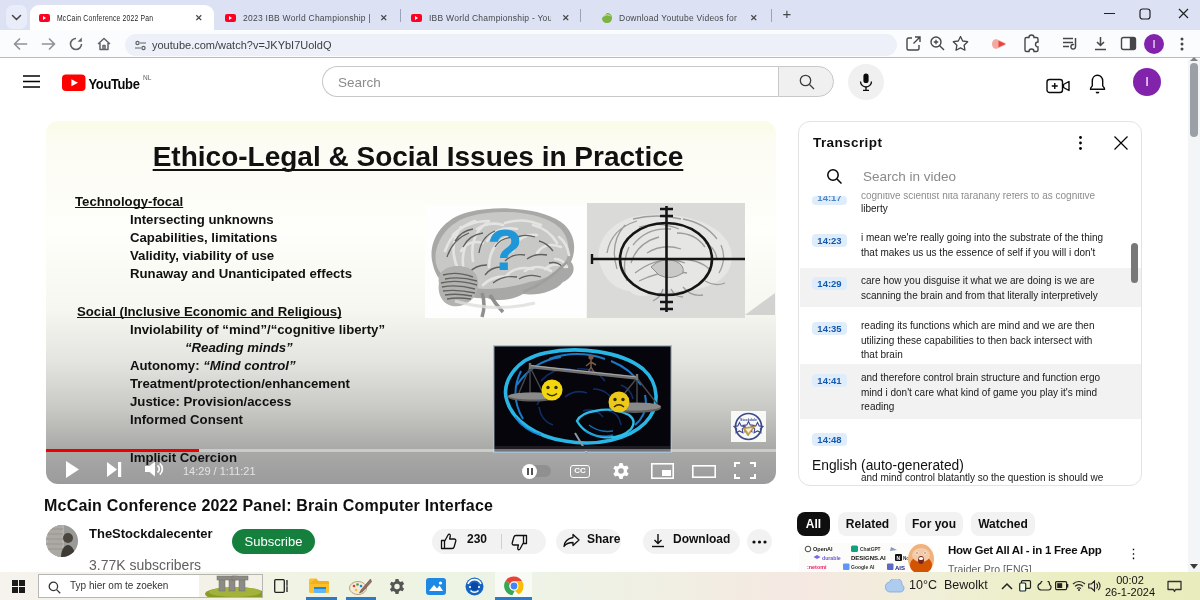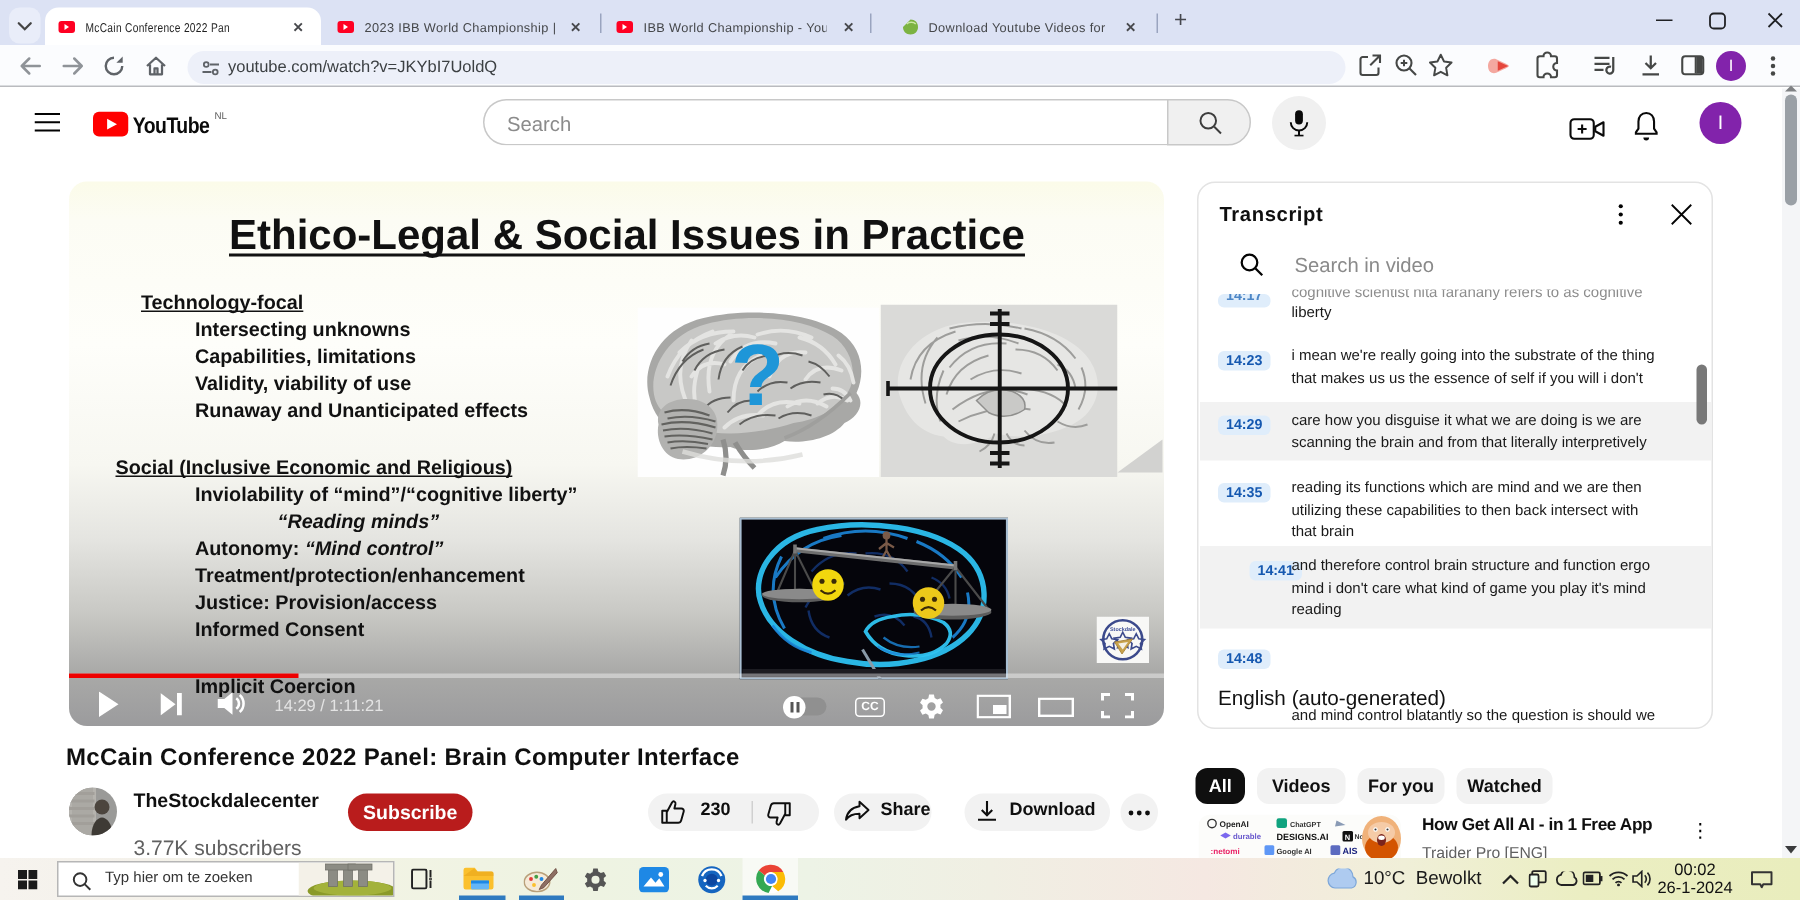--- a/index.html
+++ b/index.html
@@ -204,21 +204,21 @@
       </svg>
   <svg style="position:absolute;left:1088px;top:14px;" width="19" height="21" viewBox="0 0 19 21">
         <path d="M9.5 2.3 c-3.2 0 -5.2 2.5 -5.2 5.7 v4.8 L2.6 15.2 v1 h13.8 v-1 l-1.7 -2.4 V8 c0 -3.2 -2 -5.7 -5.2 -5.7z" fill="none" stroke="#0a0a0a" stroke-width="1.4"></path>
         <path d="M7.6 18.7 a1.9 1.9 0 0 0 3.8 0z" fill="#0a0a0a"></path>
       </svg>
   <div class="avatar" style="position:absolute;left:1133px;top:9px;width:28px;height:28px;font-size:13px;line-height:28px;">I</div>
 </div>
 
 <div id="player">
   <div class="slide-title"><u>Ethico-Legal &amp; Social Issues in Practice</u></div>
-  <div class="sl" style="left:48px;top:73px;text-decoration:underline;">Technology-focal</div>
+  <div class="sl" style="left:29px;top:73px;text-decoration:underline;">Technology-focal</div>
   <div class="sl" style="left:84px;top:91px;">Intersecting unknowns</div>
   <div class="sl" style="left:84px;top:109px;">Capabilities, limitations</div>
   <div class="sl" style="left:84px;top:127px;">Validity, viability of use</div>
   <div class="sl" style="left:84px;top:145px;">Runaway and Unanticipated effects</div>
   <div class="sl" style="left:31px;top:183px;text-decoration:underline;">Social (Inclusive Economic and Religious)</div>
   <div class="sl" style="left:84px;top:201px;">Inviolability of “mind”/“cognitive liberty”</div>
   <div class="sl" style="left:139px;top:219px;font-style:italic;">“Reading minds”</div>
   <div class="sl" style="left:84px;top:237px;">Autonomy: <i>“Mind control”</i></div>
   <div class="sl" style="left:84px;top:255px;">Treatment/protection/enhancement</div>
   <div class="sl" style="left:84px;top:273px;">Justice: Provision/access</div>
@@ -359,21 +359,21 @@
           <rect width="32" height="32" fill="#9a9a98"></rect>
           <rect width="18" height="32" fill="#b5b3ae"></rect>
           <path d="M2 0 h14 v32 h-14z" fill="#aba9a4"></path>
           <path d="M0 4 h17 M0 9 h17 M0 14 h17 M0 19 h17 M0 24 h17" stroke="#a29f9a" stroke-width="2"></path>
           <circle cx="22" cy="13" r="5" fill="#4c453e"></circle>
           <path d="M15 32 c0 -8 4 -12 7 -12 s7 4 7 12z" fill="#3e3a35"></path>
         </g>
       </svg>
   <div class="abs" style="left:43px;top:1px;font-size:13px;font-weight:bold;color:#0f0f0f;">TheStockdalecenter</div>
   <div class="abs" style="left:43px;top:32px;font-size:14px;color:#606060;">3.77K subscribers</div>
-  <div class="pill" style="left:186px;width:83px;background:#b91c1c;color:#fff;font-weight:bold;text-align:center;line-height:25px;">Subscribe</div>
+  <div class="pill" style="left:186px;width:83px;background:#15803d;color:#fff;font-weight:normal;text-align:center;line-height:25px;">Subscribe</div>
   <div class="pill" style="left:386px;width:114px;"></div>
   <div class="abs" style="left:455px;top:9px;width:1px;height:15px;background:#d0d0d0;"></div>
   <svg class="abs" style="left:394px;top:8px;" width="17" height="17" viewBox="0 0 17 17">
         <path d="M1.5 7.5 h3 v8 h-3z M4.5 8.5 L8 2 c1 -1.5 2.6 -.5 2.3 1 L9.6 6 h4.6 c1.2 0 1.9 1 1.6 2 l-1.7 6 c-.3 1 -1 1.5 -2 1.5 H4.5" fill="none" stroke="#0f0f0f" stroke-width="1.3" stroke-linejoin="round"></path>
       </svg>
   <div class="abs" style="left:421px;top:7px;font-size:12px;font-weight:bold;color:#0f0f0f;">230</div>
   <svg class="abs" style="left:465px;top:9px;" width="17" height="17" viewBox="0 0 17 17">
         <g transform="rotate(180 8.5 8.5)">
           <path d="M1.5 7.5 h3 v8 h-3z M4.5 8.5 L8 2 c1 -1.5 2.6 -.5 2.3 1 L9.6 6 h4.6 c1.2 0 1.9 1 1.6 2 l-1.7 6 c-.3 1 -1 1.5 -2 1.5 H4.5" fill="none" stroke="#0f0f0f" stroke-width="1.3" stroke-linejoin="round"></path>
         </g>
@@ -429,31 +429,31 @@
 
   <div class="tchip" style="top:111.5px;">14:23</div>
   <div class="tl" style="left:62px;top:109px;">i mean we're really going into the substrate of the thing<br>that makes us us the essence of self if you will i don't</div>
 
   <div class="tchip" style="top:154.5px;">14:29</div>
   <div class="tl" style="left:62px;top:152px;">care how you disguise it what we are doing is we are<br>scanning the brain and from that literally interpretively</div>
 
   <div class="tchip" style="top:199.5px;">14:35</div>
   <div class="tl" style="left:62px;top:197px;">reading its functions which are mind and we are then<br>utilizing these capabilities to then back intersect with<br>that brain</div>
 
-  <div class="tchip" style="top:251.5px;margin-left:21px;">14:41</div>
+  <div class="tchip" style="top:251.5px;">14:41</div>
   <div class="tl" style="left:62px;top:249px;">and therefore control brain structure and function ergo<br>mind i don't care what kind of game you play it's mind<br>reading</div>
 
   <div class="tchip" style="top:310.5px;">14:48</div>
   <div class="tl" style="left:62px;top:308px;margin-top:41px;">and mind control blatantly so the question is should we</div>
 
   <div class="abs" style="left:13px;top:336px;font-size:13.8px;color:#111;">English (auto-generated)</div>
   <div class="abs" style="left:332px;top:121px;width:7px;height:40px;background:#787878;border-radius:4px;"></div>
 </div>
 <div class="chip" style="left:797px;width:33px;background:#0f0f0f;color:#fff;">All</div>
-<div class="chip" style="left:838px;width:59px;">Videos</div>
+<div class="chip" style="left:838px;width:59px;">Related</div>
 <div class="chip" style="left:905px;width:58px;">For you</div>
 <div class="chip" style="left:971px;width:64px;">Watched</div>
 
 <div class="abs" id="sugthumb" style="left:799px;top:543px;width:135px;height:30px;background:#fdfdfd;border-radius:8px 8px 0 0;overflow:hidden;">
   <svg width="135" height="30" viewBox="0 0 135 30">
     <rect width="135" height="30" fill="#fcfcfa"></rect>
     <g font-family="Liberation Sans" font-size="5.5" font-weight="bold">
       <circle cx="9" cy="6" r="2.8" fill="none" stroke="#333" stroke-width=".9"></circle>
           <text x="14" y="8" fill="#222">OpenAI</text>
       <rect x="52" y="2.5" width="7" height="6.5" rx="1.5" fill="#10a37f"></rect>

